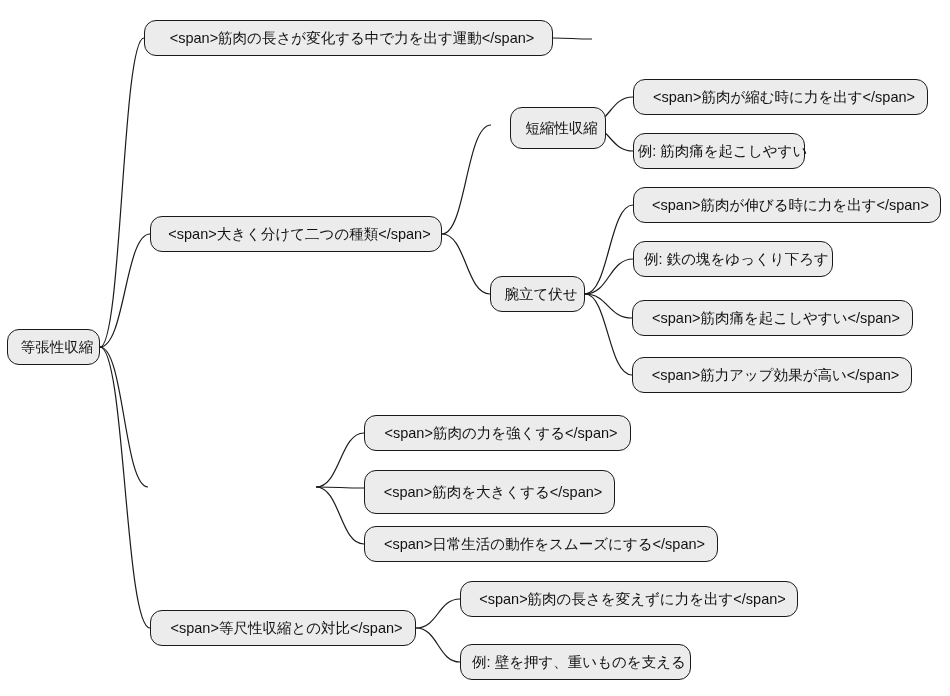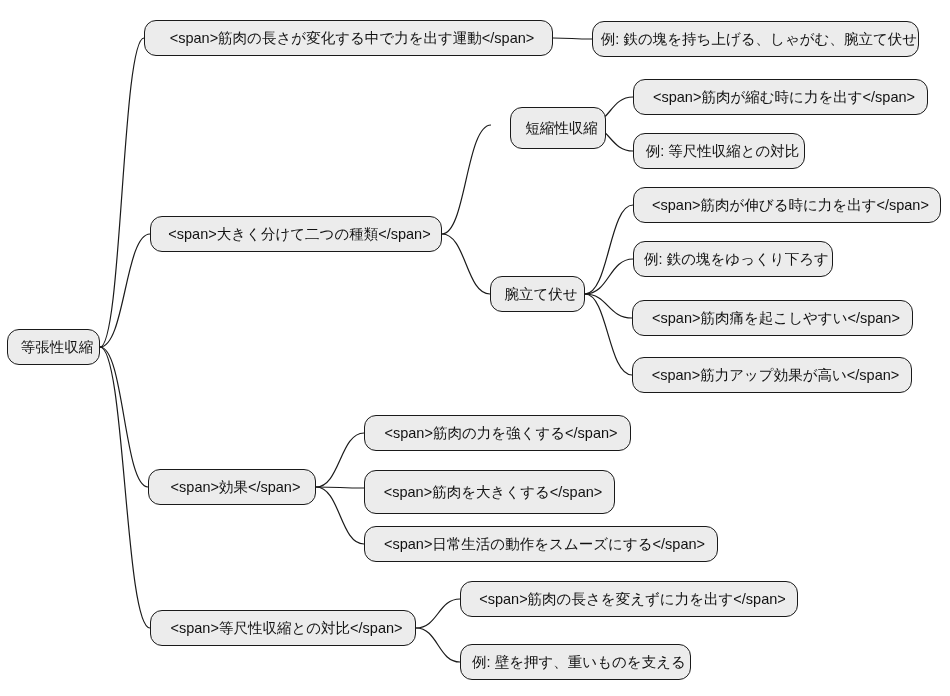--- a/index.html
+++ b/index.html
@@ -70,38 +70,35 @@
   </svg>
 
   <div class="node" style="left:7px;top:329px;width:93px;height:36px">
     <span>等張性収縮</span>
   </div>
 
   <div class="node" style="left:144px;top:20px;width:409px;height:36px">
     <span>&lt;span&gt;筋肉の長さが変化する中で力を出す運動&lt;/span&gt;</span>
   </div>
 
-  <div class="node" style="left:592px;top:21px;width:327px;height:36px">
-    <span>例: 鉄の塊を持ち上げる、しゃがむ、腕立て伏せ</span>
-  </div>
 
   <div class="node" style="left:150px;top:216px;width:292px;height:36px">
     <span>&lt;span&gt;大きく分けて二つの種類&lt;/span&gt;</span>
   </div>
 
   <div class="node" style="left:510px;top:107px;width:96px;height:42px">
     <span>短縮性収縮</span>
   </div>
 
   <div class="node" style="left:633px;top:79px;width:295px;height:36px">
     <span>&lt;span&gt;筋肉が縮む時に力を出す&lt;/span&gt;</span>
   </div>
 
   <div class="node" style="left:633px;top:133px;width:172px;height:36px">
-    <span>例: 等尺性収縮との対比</span>
+    <span>例: 筋肉痛を起こしやすい</span>
   </div>
 
   <div class="node" style="left:490px;top:276px;width:95px;height:36px">
     <span>腕立て伏せ</span>
   </div>
 
   <div class="node" style="left:633px;top:187px;width:308px;height:36px">
     <span>&lt;span&gt;筋肉が伸びる時に力を出す&lt;/span&gt;</span>
   </div>
 
@@ -110,23 +107,20 @@
   </div>
 
   <div class="node" style="left:632px;top:300px;width:281px;height:36px">
     <span>&lt;span&gt;筋肉痛を起こしやすい&lt;/span&gt;</span>
   </div>
 
   <div class="node" style="left:632px;top:357px;width:280px;height:36px">
     <span>&lt;span&gt;筋力アップ効果が高い&lt;/span&gt;</span>
   </div>
 
-  <div class="node" style="left:148px;top:469px;width:168px;height:36px">
-    <span>&lt;span&gt;効果&lt;/span&gt;</span>
-  </div>
 
   <div class="node" style="left:364px;top:415px;width:267px;height:36px">
     <span>&lt;span&gt;筋肉の力を強くする&lt;/span&gt;</span>
   </div>
 
   <div class="node" style="left:364px;top:470px;width:251px;height:44px">
     <span>&lt;span&gt;筋肉を大きくする&lt;/span&gt;</span>
   </div>
 
   <div class="node" style="left:364px;top:526px;width:354px;height:36px">

